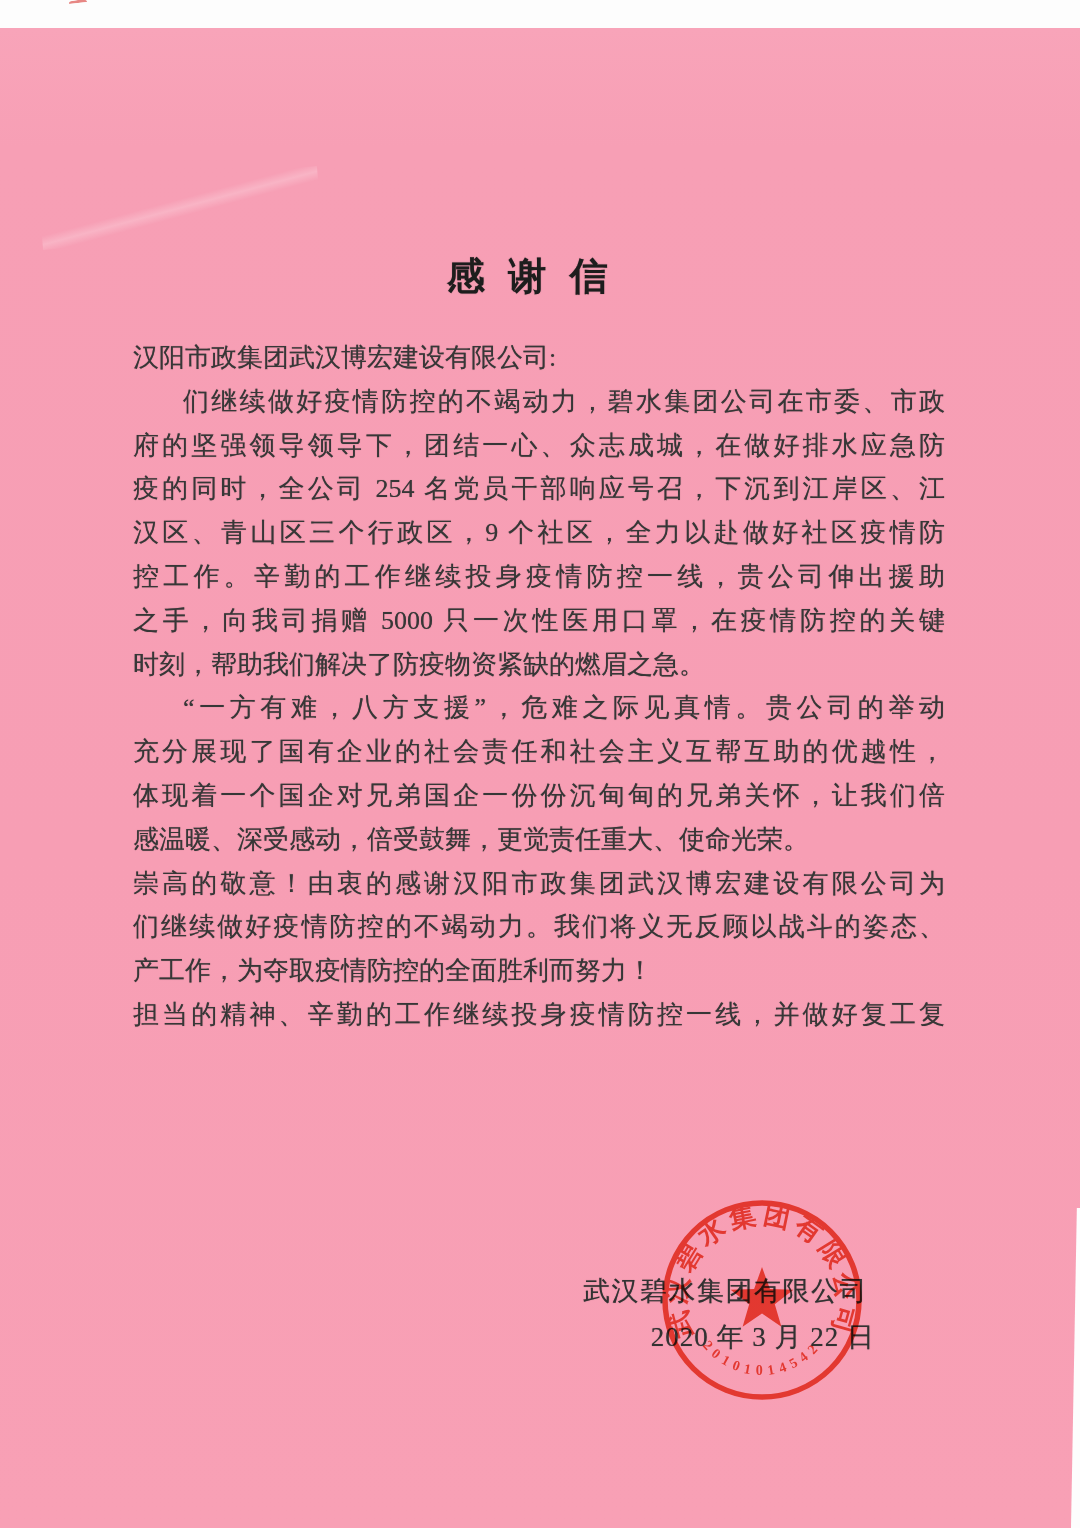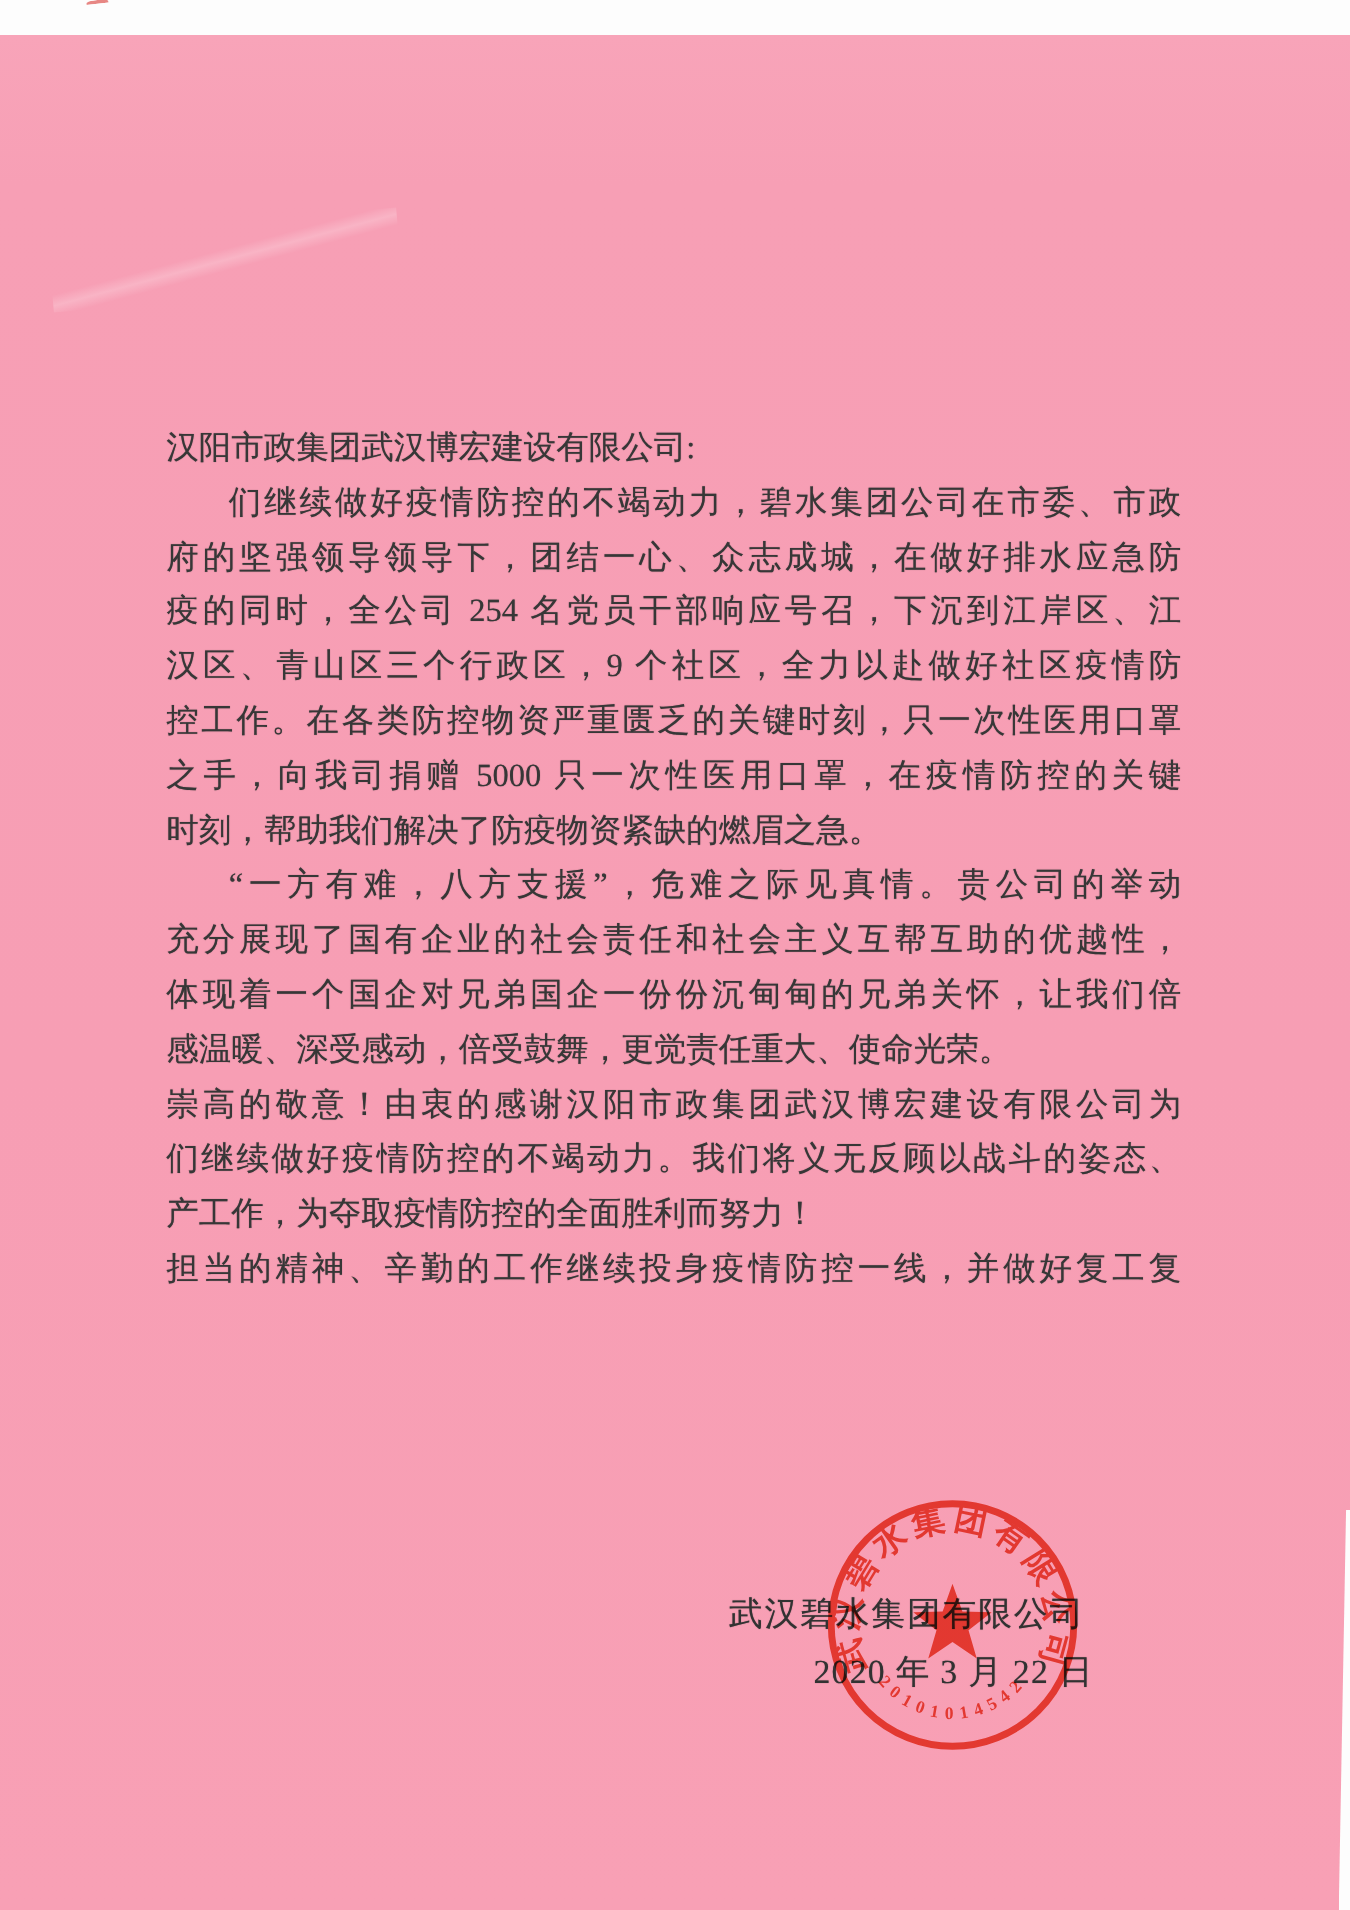--- a/index.html
+++ b/index.html
@@ -50,28 +50,29 @@
   .red-mark { position:absolute; left:69px; top:0; width:18px; height:5px;
     border-top:3px solid #e26a66; border-radius:40%; transform:rotate(-6deg); opacity:.8; }
 </style>
 </head>
 <body>
 
 <div class="page">
   <div class="paper">
     <div class="crease"></div>
 
+    <h1 class="title">感谢信</h1>
 
     <div class="body-lines">
       <div class="line">汉阳市政集团武汉博宏建设有限公司:</div>
       <div class="line jl indent">们继续做好疫情防控的不竭动力，碧水集团公司在市委、市政</div>
       <div class="line jl">府的坚强领导领导下，团结一心、众志成城，在做好排水应急防</div>
       <div class="line jl">疫的同时，全公司 254 名党员干部响应号召，下沉到江岸区、江</div>
       <div class="line jl">汉区、青山区三个行政区，9 个社区，全力以赴做好社区疫情防</div>
-      <div class="line jl">控工作。在各类防控物资严重匮乏的关键时刻，只一次性医用口罩</div>
+      <div class="line jl">控工作。辛勤的工作继续投身疫情防控一线，贵公司伸出援助</div>
       <div class="line jl">之手，向我司捐赠 5000 只一次性医用口罩，在疫情防控的关键</div>
       <div class="line">时刻，帮助我们解决了防疫物资紧缺的燃眉之急。</div>
       <div class="line jl indent">“一方有难，八方支援”，危难之际见真情。贵公司的举动</div>
       <div class="line jl">充分展现了国有企业的社会责任和社会主义互帮互助的优越性，</div>
       <div class="line jl">体现着一个国企对兄弟国企一份份沉甸甸的兄弟关怀，让我们倍</div>
       <div class="line">感温暖、深受感动，倍受鼓舞，更觉责任重大、使命光荣。</div>
       <div class="line jl">崇高的敬意！由衷的感谢汉阳市政集团武汉博宏建设有限公司为</div>
       <div class="line jl">们继续做好疫情防控的不竭动力。我们将义无反顾以战斗的姿态、</div>
       <div class="line">产工作，为夺取疫情防控的全面胜利而努力！</div>
       <div class="line jl">担当的精神、辛勤的工作继续投身疫情防控一线，并做好复工复</div>

